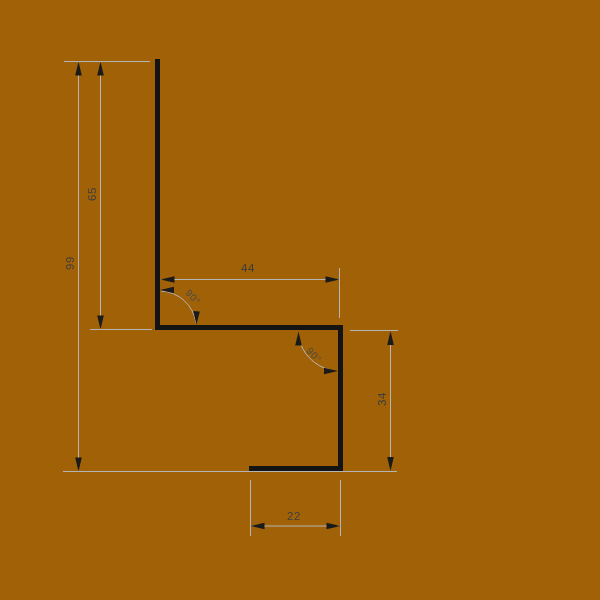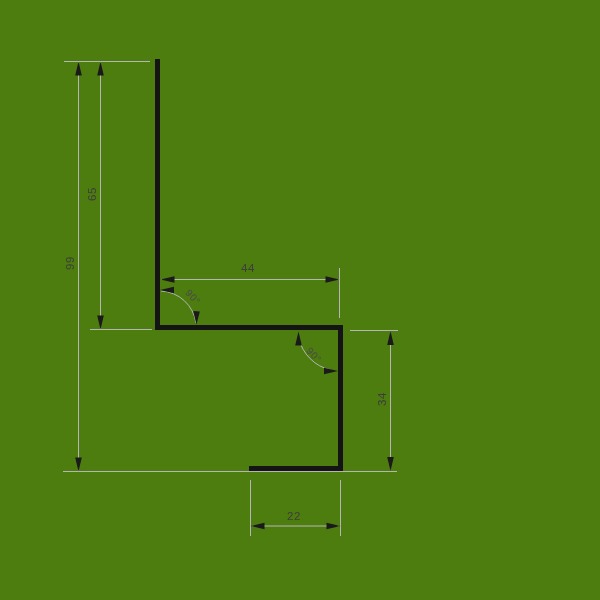--- a/index.html
+++ b/index.html
@@ -8,21 +8,21 @@
     background: #ffffff;
     width: 600px;
     height: 600px;
     overflow: hidden;
     font-family: "Liberation Sans", sans-serif;
   }
   .canvas {
     position: relative;
     width: 600px;
     height: 600px;
-    background: #4d7c0f;
+    background: #a16207;
   }
   svg { display: block; }
   .profile-stroke {
     fill: none;
     stroke: #141414;
     stroke-width: 5;
     stroke-linejoin: miter;
     stroke-linecap: butt;
   }
   .dim-stroke {

